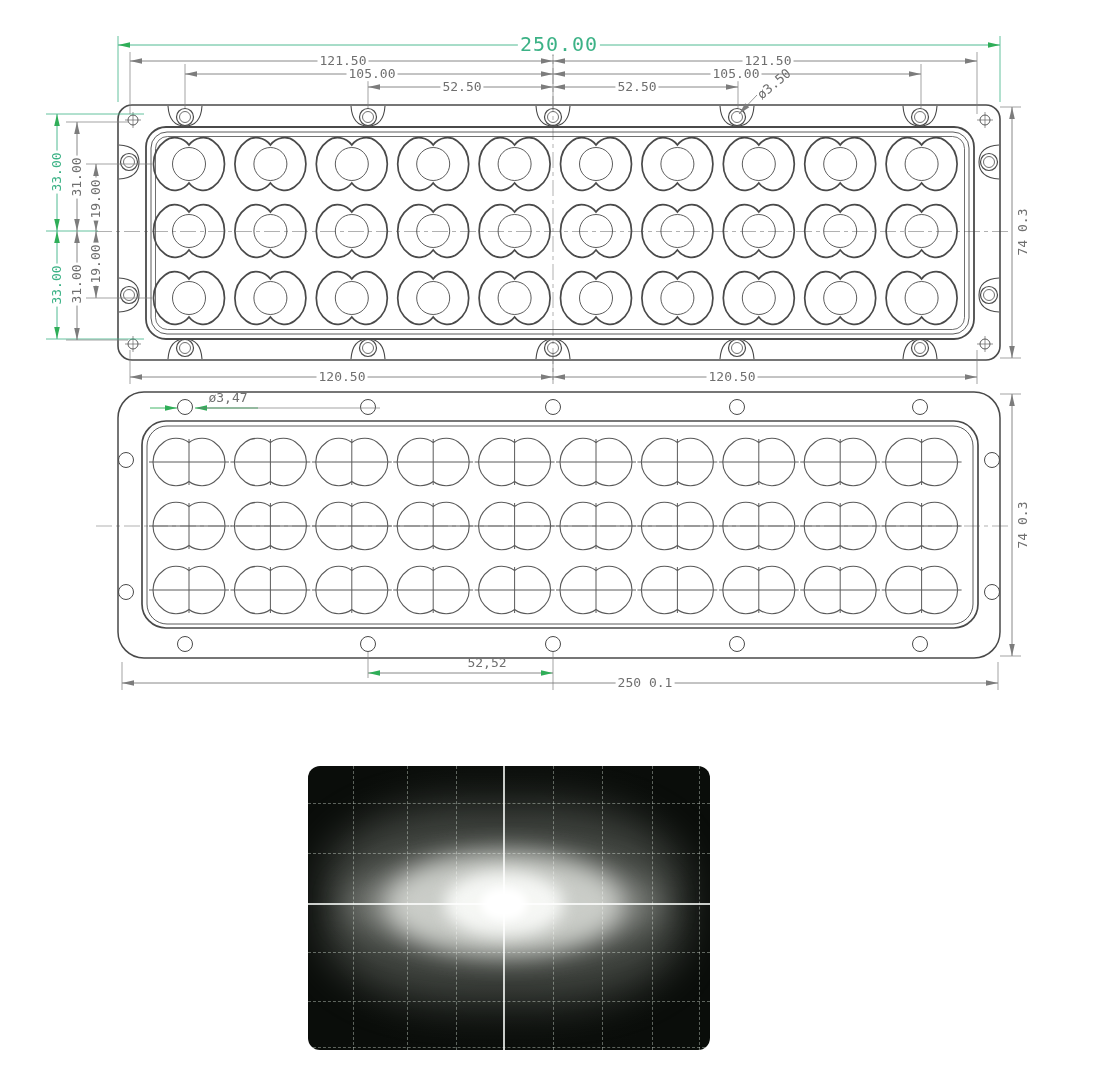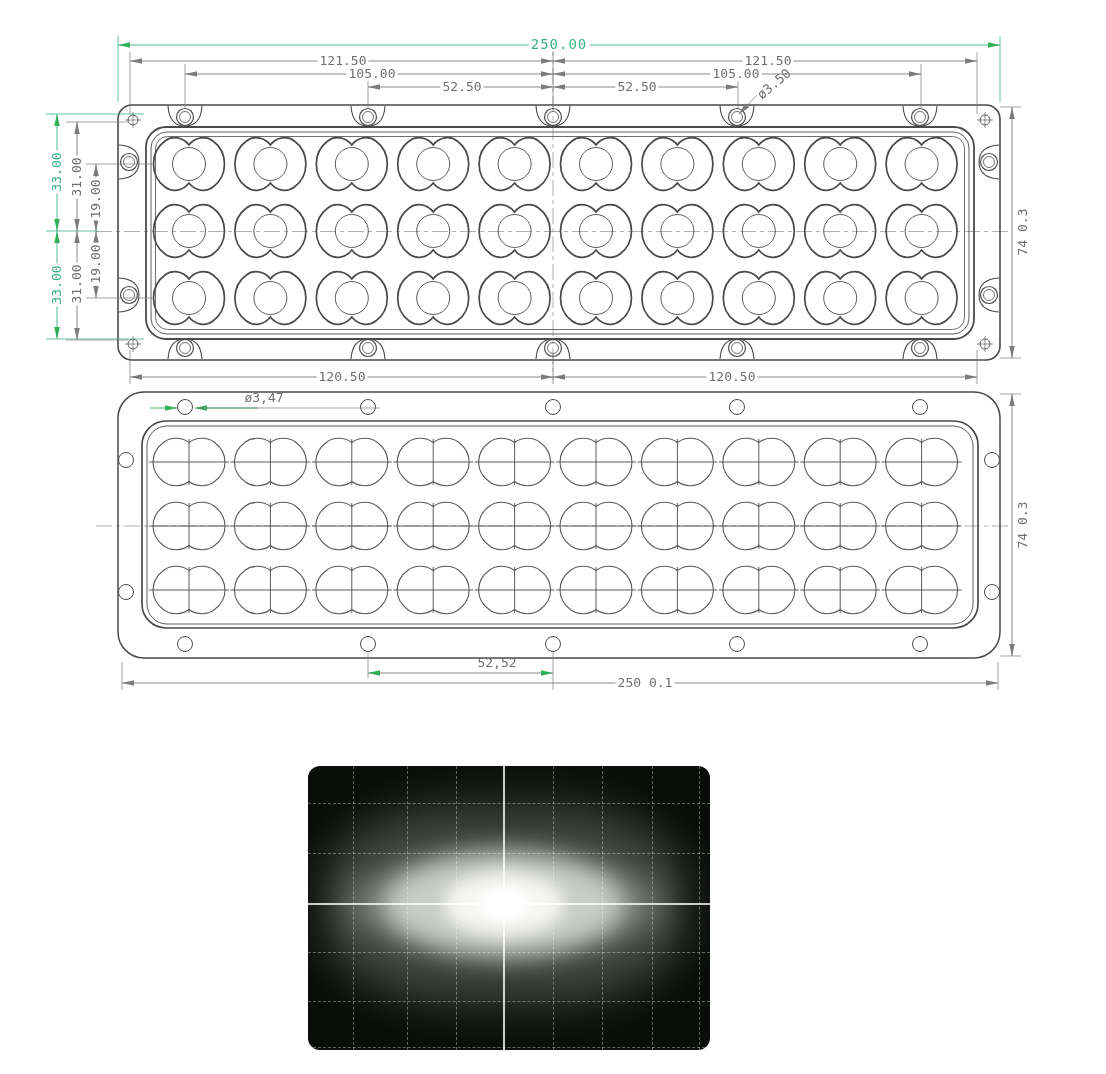--- a/index.html
+++ b/index.html
@@ -2,24 +2,24 @@
 <html><head>
 <meta charset="utf-8">
 <style>
   html,body{margin:0;padding:0;background:#ffffff;}
   #canvas{position:relative;width:1106px;height:1074px;background:#fff;overflow:hidden;
           font-family:"DejaVu Sans Mono", monospace;}
   svg{position:absolute;left:0;top:0;}
   .dim{position:absolute;transform:translate(-50%,-50%);font:13px "DejaVu Sans Mono",monospace;
        color:#6f6f6f;background:#fff;padding:0 2px;white-space:nowrap;line-height:1.05;}
   .dim.g{color:#3cb286;}
-  .dim.big{font-size:14px;letter-spacing:1px;}
+  .dim.big{font-size:20px;letter-spacing:1px;}
   .dim.rot{transform:translate(-50%,-50%) rotate(-90deg);}
   .dim.r45{transform:translate(-50%,-50%) rotate(-40deg);background:transparent;}
-  .dim.nobg{background:transparent;margin-left:36px;}
+  .dim.nobg{background:transparent;}
   
   #photo{position:absolute;left:308px;top:766px;width:402px;height:284px;border-radius:12px;
          background:radial-gradient(circle at 50% 48%, #111411 0%, #0a0d0a 75%);overflow:hidden;}
   #photo .glow{position:absolute;}
   #photo .gridline{position:absolute;mix-blend-mode:screen;}
   #photo .gv{top:0;bottom:0;width:0;border-left:1px dashed #565b56;}
   #photo .gh{left:0;right:0;height:0;border-top:1px dashed #565b56;}
   #photo .cross{position:absolute;mix-blend-mode:screen;background:#c6c9c6;}
   #photo .cv{top:0;bottom:0;width:2px;}
   #photo .ch{left:0;right:0;height:1.5px;}
@@ -261,21 +261,21 @@
   <div class="dim g rot" style="left:57px;top:285px">33.00</div>
   <div class="dim rot" style="left:77px;top:177px">31.00</div>
   <div class="dim rot" style="left:77px;top:284px">31.00</div>
   <div class="dim rot" style="left:96px;top:199px">19.00</div>
   <div class="dim rot" style="left:96px;top:264px">19.00</div>
   <div class="dim rot" style="left:1023px;top:232px">74 0.3</div>
   <div class="dim" style="left:342px;top:377px">120.50</div>
   <div class="dim" style="left:732px;top:377px">120.50</div>
 
   <div class="dim nobg" style="left:228px;top:398px">ø3,47</div>
-  <div class="dim nobg" style="left:461px;top:663px">52,52</div>
+  <div class="dim nobg" style="left:487px;top:663px">52,52</div>
   <div class="dim" style="left:645px;top:683px">250 0.1</div>
   <div class="dim rot" style="left:1023px;top:525px">74 0.3</div>
 
   <div id="photo">
     <div class="glow" style="left:16px;top:40px;width:360px;height:196px;border-radius:38%;
                 background:rgba(150,155,148,.38);filter:blur(20px);"></div>
     <div class="glow" style="left:36px;top:92px;width:320px;height:92px;border-radius:50%;
                 background:rgba(190,194,188,.45);filter:blur(16px);"></div>
     <div class="glow" style="left:76px;top:86px;width:240px;height:104px;border-radius:50%;
                 background:rgba(222,225,220,.8);filter:blur(12px);"></div>

